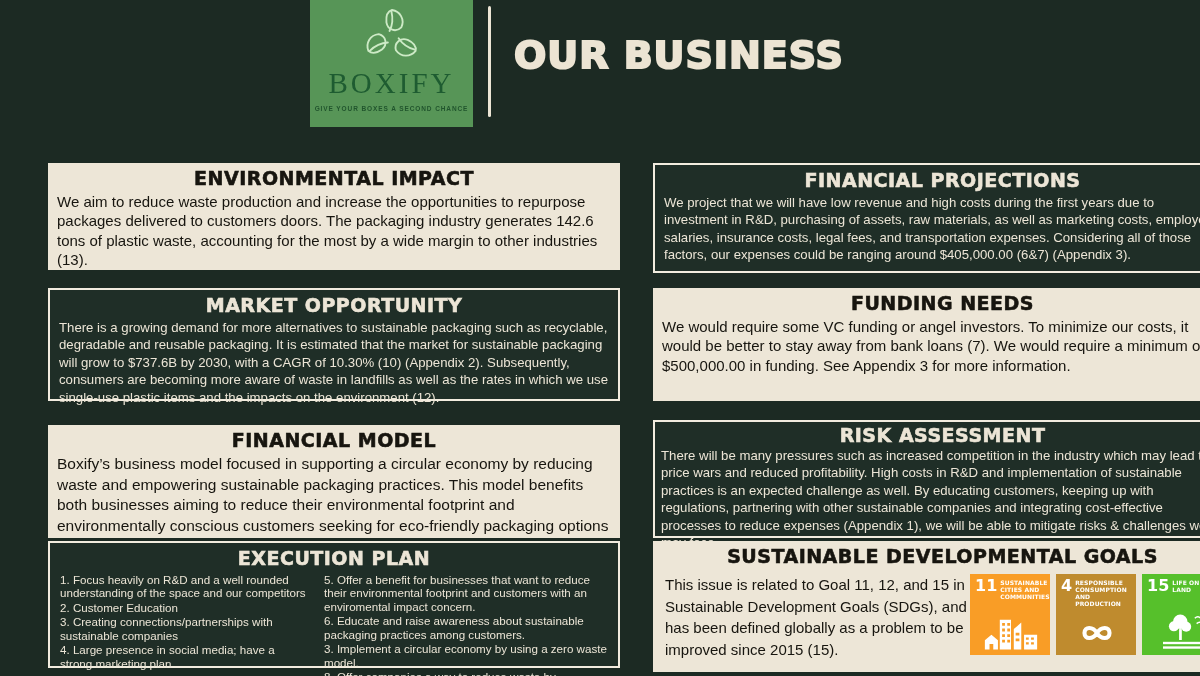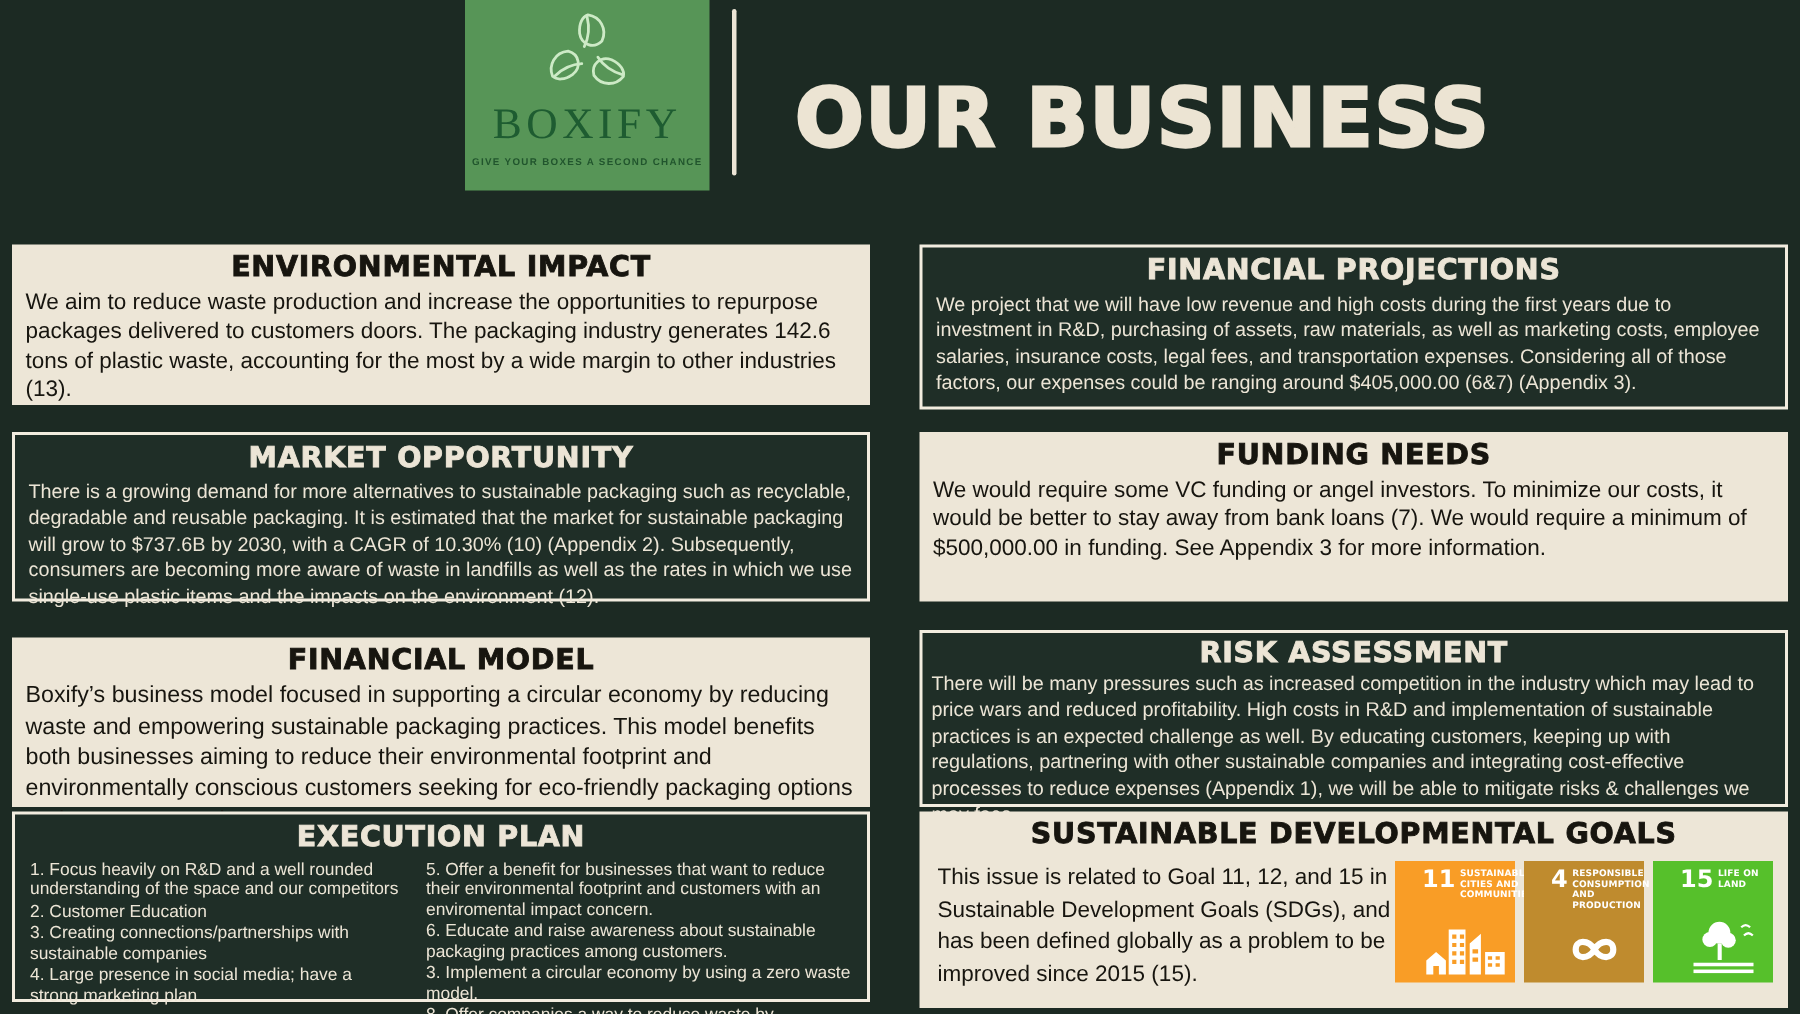--- a/index.html
+++ b/index.html
@@ -24,29 +24,29 @@
   }
   .logo-tagline{
     font-size:6.5px;font-weight:bold;color:#21552d;letter-spacing:0.9px;
     margin-top:7px;white-space:nowrap;
   }
   .header-divider{
     position:absolute;left:488px;top:6px;width:3px;height:111px;
     background:#ece5d5;border-radius:2px;
   }
   .page-title{
-    position:absolute;left:514px;top:36px;margin:16px;
+    position:absolute;left:514px;top:36px;margin:0;
     font-family:"DejaVu Sans","Liberation Sans",sans-serif;
-    font-weight:800;font-size:54px;line-height:1;color:#ece4d3;
+    font-weight:800;font-size:38px;line-height:1;color:#ece4d3;
     letter-spacing:1px;-webkit-text-stroke:2px #ece4d3;
     white-space:nowrap;
   }
 
   
-  .card{position:absolute;box-sizing:border-box;}
+  .card{position:absolute;box-sizing:border-box;margin-left:40px;}
   .card.cream{background:#ede6d7;color:#17150f;}
   .card.darkc{background:#1f2e27;border:2.5px solid #f2ecdf;color:#ece5d6;}
   .card h2{
     margin:5px 0 3px;text-align:center;
     font-family:"DejaVu Sans","Liberation Sans",sans-serif;
     font-weight:800;font-size:19px;line-height:1.1;
     letter-spacing:0.5px;-webkit-text-stroke:0.6px currentColor;
   }
   .card .body{margin:0;padding:0 9px;}
   .body.b15{font-size:15px;line-height:1.3;}
@@ -66,21 +66,21 @@
   .exec-col{font-size:11.6px;line-height:1.16;}
   .exec-col.left{width:248px;flex:none;}
   .exec-col.right{flex:1;}
   .exec-col p{margin:0 0 1px 0;}
 
   
   .sdg-row{display:flex;align-items:flex-start;padding:2px 10px 0 10px;justify-content:center;}
   .sdg-text{width:330px;font-size:15px;line-height:1.45;margin:2px 0 0 2px;}
   .sdg-badges{display:flex;gap:6px;margin-left:auto;margin-top:2px;}
   .sdg-badge{
-    width:80px;height:81px;box-sizing:border-box;padding:4px 4px 3px 18px;
+    width:80px;height:81px;box-sizing:border-box;padding:4px 4px 3px 5px;
     display:flex;flex-direction:column;color:#fff;
   }
   .sdg-head{display:flex;gap:3px;align-items:flex-start;}
   .sdg-num{font-family:"DejaVu Sans",sans-serif;font-weight:800;font-size:16px;line-height:0.95;}
   .sdg-label{font-family:"DejaVu Sans",sans-serif;font-weight:700;font-size:6px;line-height:1.2;letter-spacing:0.1px;margin-top:1px;}
   .sdg-art{flex:1;display:flex;align-items:flex-end;justify-content:center;padding-bottom:2px;}
 </style>
 </head>
 <body>
 

